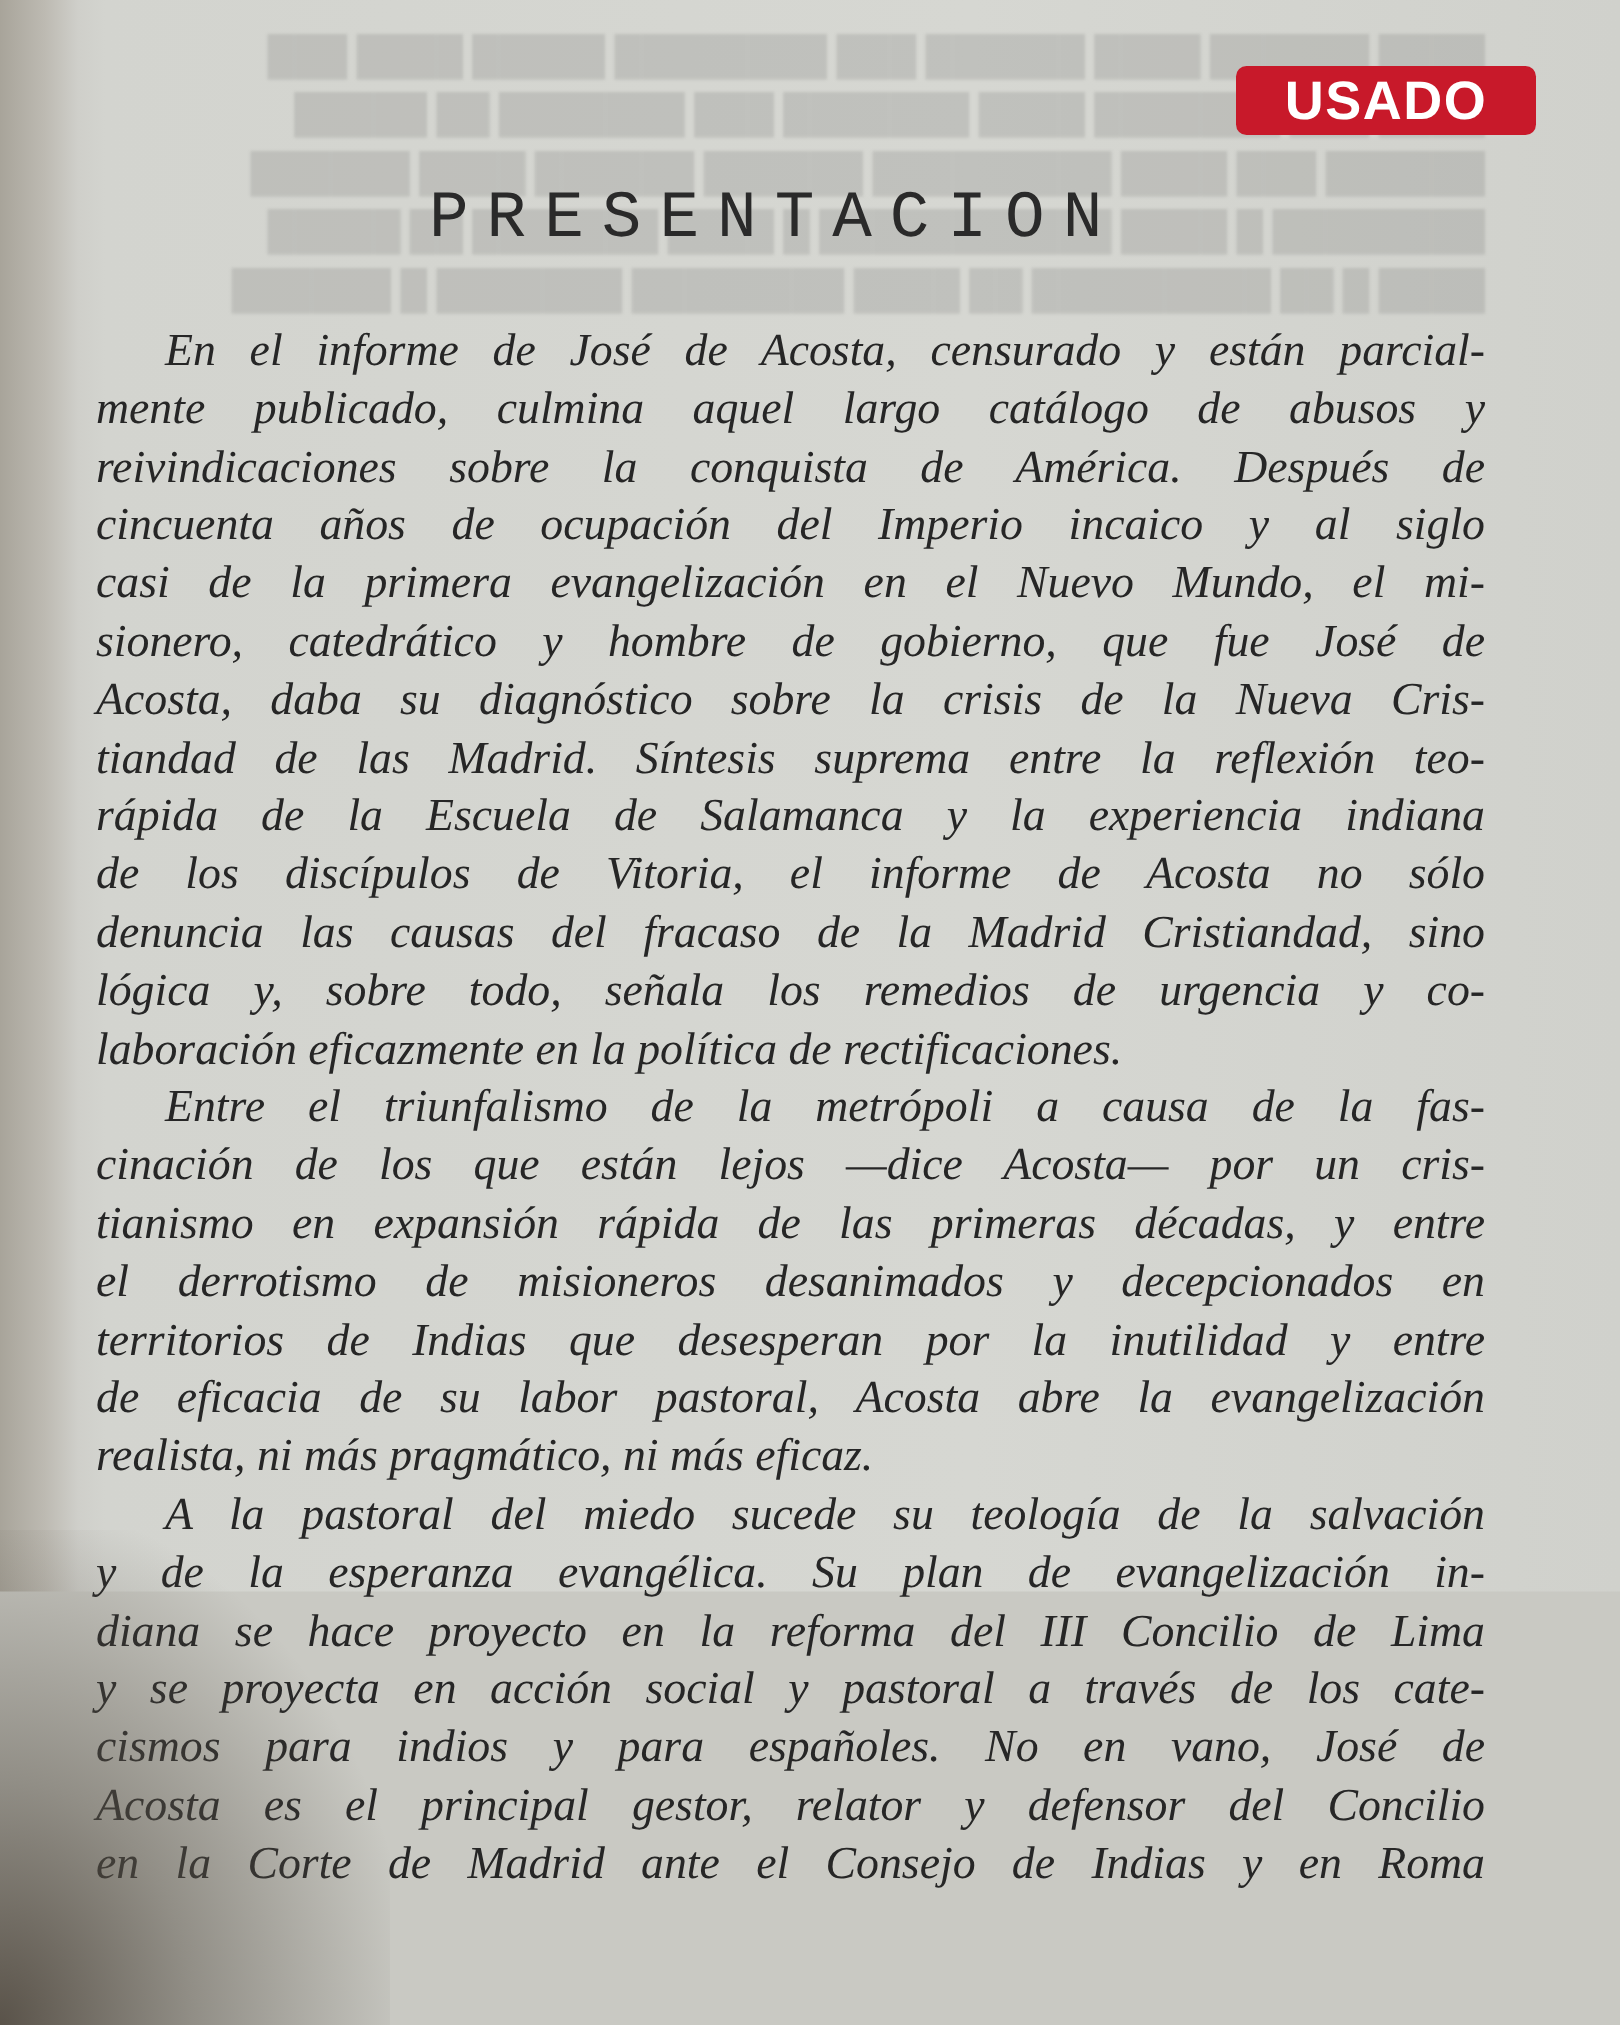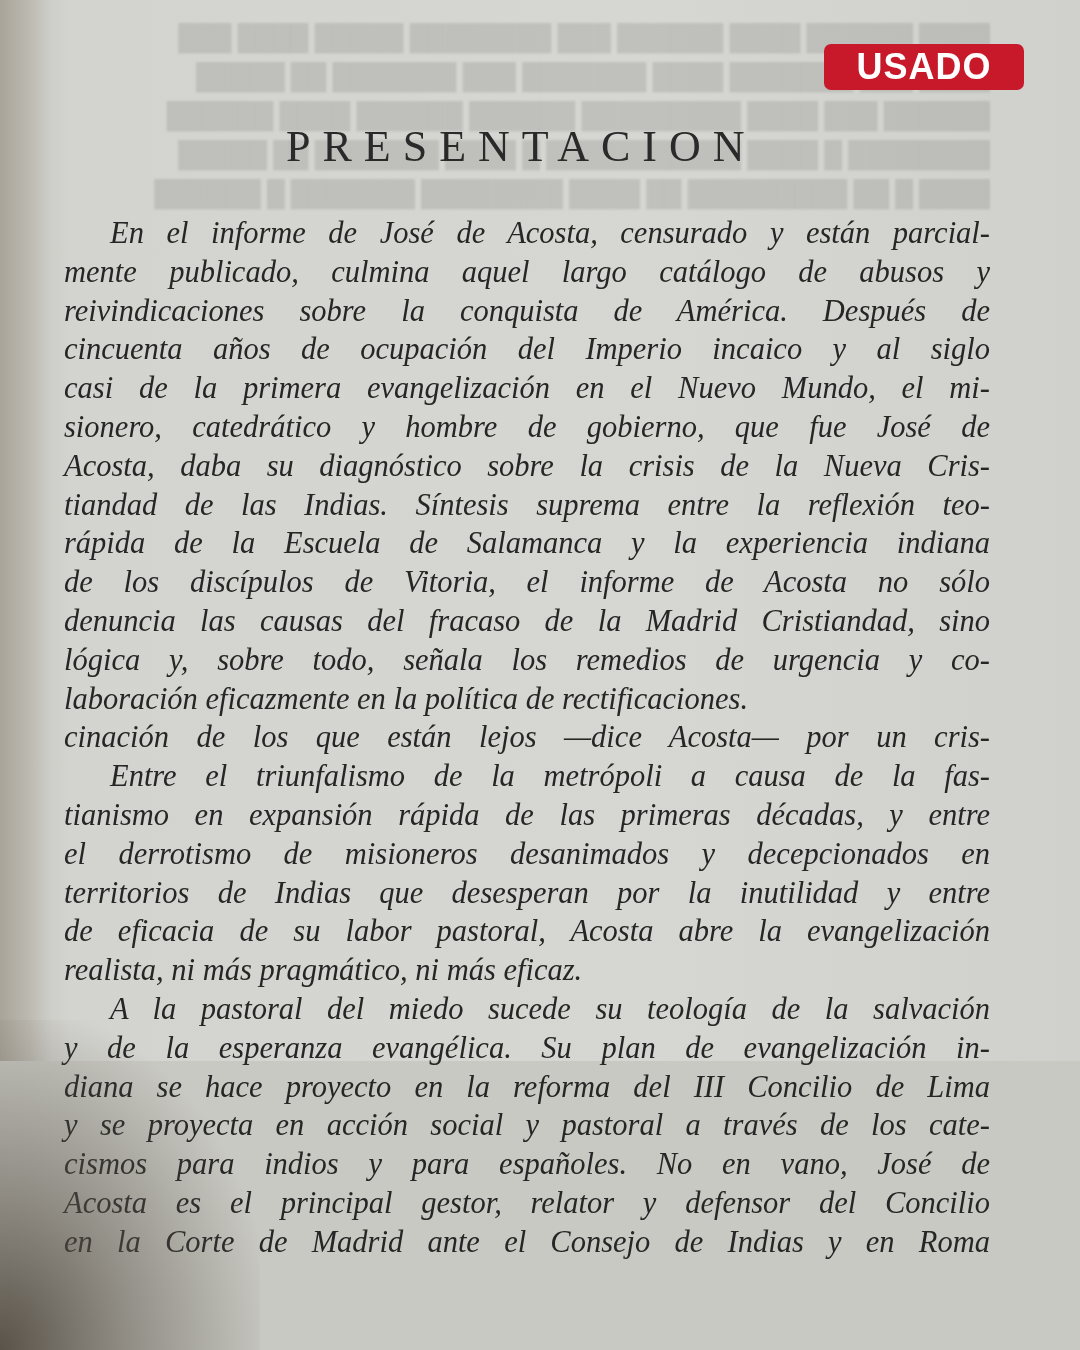--- a/index.html
+++ b/index.html
@@ -20,21 +20,21 @@
     }
     .ghost-text {
       position: absolute; left: 60px; width: 930px; top: 18px;
       color: rgba(80,80,80,0.16);
       font-family: "Liberation Serif", serif; font-size: 25px; line-height: 39px;
       transform: scaleX(-1); white-space: nowrap; overflow: hidden;
       filter: blur(1.2px);
     }
     .title {
       position: absolute; left: 286px; top: 92px;
-      font-family: Liberation Serif, serif;
+      font-family: Liberation Mono, monospace;
       font-size: 44px; letter-spacing: 12px; color: #2a2a2a;
       font-weight: normal;
       text-align: right;
     }
     .badge {
       position: absolute; left: 824px; top: 44px; width: 200px; height: 46px;
       background: #c8192a; border-radius: 7px;
       display: flex; align-items: center; justify-content: center;
       color: #ffffff; font-family: "Liberation Sans", sans-serif;
       font-size: 36px; font-weight: bold; letter-spacing: 1px;
@@ -70,30 +70,30 @@
 
   <div class="body-text">
     <p style="margin:0">
       <span class="line indent">En el informe de José de Acosta, censurado y están parcial-</span>
       <span class="line">mente publicado, culmina aquel largo catálogo de abusos y</span>
       <span class="line">reivindicaciones sobre la conquista de América. Después de</span>
       <span class="line">cincuenta años de ocupación del Imperio incaico y al siglo</span>
       <span class="line">casi de la primera evangelización en el Nuevo Mundo, el mi-</span>
       <span class="line">sionero, catedrático y hombre de gobierno, que fue José de</span>
       <span class="line">Acosta, daba su diagnóstico sobre la crisis de la Nueva Cris-</span>
-      <span class="line">tiandad de las Indias. Síntesis suprema entre la reflexión teo-</span>
+      <span class="line">tiandad de las Madrid. Síntesis suprema entre la reflexión teo-</span>
       <span class="line">rápida de la Escuela de Salamanca y la experiencia indiana</span>
       <span class="line">de los discípulos de Vitoria, el informe de Acosta no sólo</span>
       <span class="line">denuncia las causas del fracaso de la Madrid Cristiandad, sino</span>
       <span class="line">lógica y, sobre todo, señala los remedios de urgencia y co-</span>
       <span class="line last">laboración eficazmente en la política de rectificaciones.</span>
     </p>
     <p style="margin:0">
+      <span class="line indent">Entre el triunfalismo de la metrópoli a causa de la fas-</span>
       <span class="line">cinación de los que están lejos —dice Acosta— por un cris-</span>
-      <span class="line indent">Entre el triunfalismo de la metrópoli a causa de la fas-</span>
       <span class="line">tianismo en expansión rápida de las primeras décadas, y entre</span>
       <span class="line">el derrotismo de misioneros desanimados y decepcionados en</span>
       <span class="line">territorios de Indias que desesperan por la inutilidad y entre</span>
       <span class="line">de eficacia de su labor pastoral, Acosta abre la evangelización</span>
       <span class="line last">realista, ni más pragmático, ni más eficaz.</span>
     </p>
     <p style="margin:0">
       <span class="line indent">A la pastoral del miedo sucede su teología de la salvación</span>
       <span class="line">y de la esperanza evangélica. Su plan de evangelización in-</span>
       <span class="line">diana se hace proyecto en la reforma del III Concilio de Lima</span>

